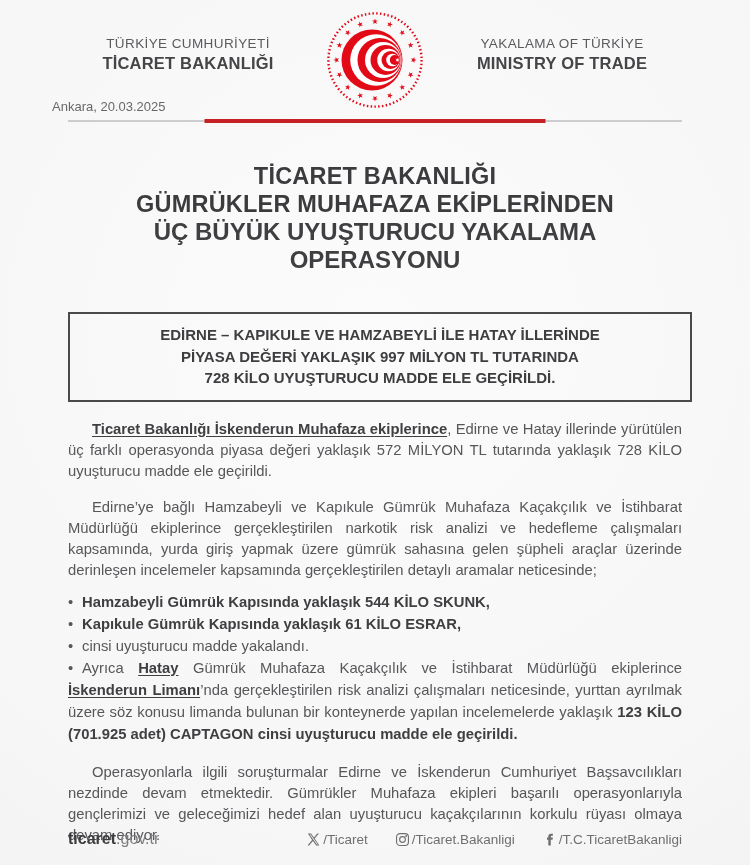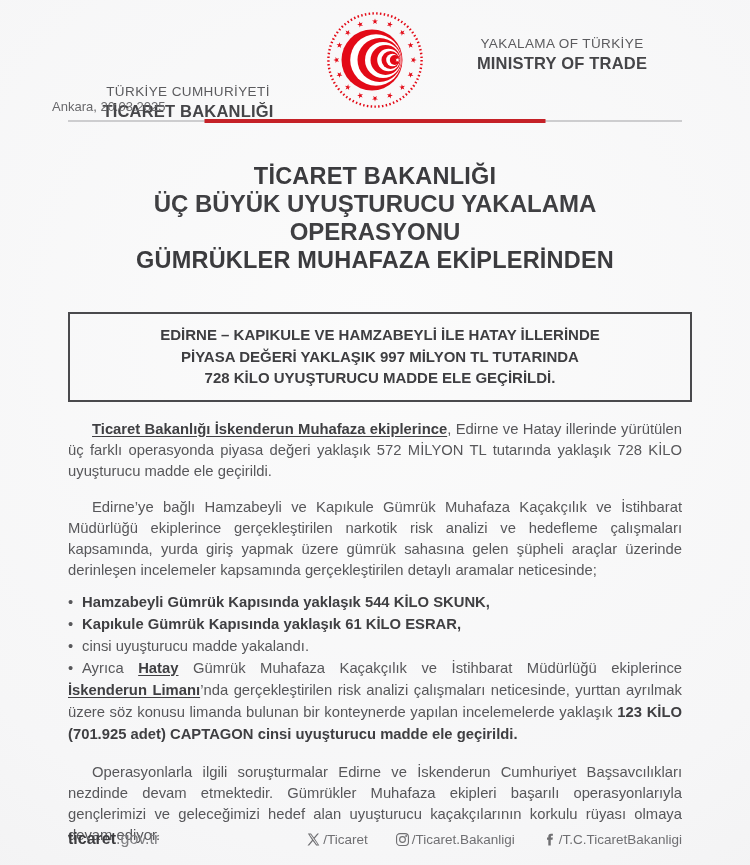--- a/index.html
+++ b/index.html
@@ -10,21 +10,21 @@
     position:relative;
     width:750px; height:865px;
     background: radial-gradient(ellipse 130% 110% at 50% 38%, #fbfbfb 0%, #f6f6f7 55%, #ededee 100%);
     overflow:hidden;
     color:#57575a;
   }
 
   
   .letterhead { position:relative; height:130px; }
   .hdr-block { position:absolute; top:36px; width:252px; text-align:center; }
-  .hdr-block.left  { left:62px;margin-top:48px; }
+  .hdr-block.left  { left:62px; }
   .hdr-block.right { right:62px; }
   .hdr-line1 { font-size:13.5px; letter-spacing:.4px; color:#5b5b5e; white-space:nowrap; }
   .hdr-line2 { font-size:16.5px; font-weight:bold; letter-spacing:.2px; color:#454548; margin-top:3px; white-space:nowrap; }
 
   .logo { position:absolute; left:50%; transform:translateX(-50%); top:10px; width:100px; height:100px; }
 
   .dateline { position:absolute; left:52px; top:99px; font-size:13px; color:#68686b; }
 
   .rule { position:absolute; left:68px; right:68px; top:120px; height:2px; background:#cdcdcf; }
   .rule-red { position:absolute; left:50%; transform:translateX(-50%); top:-1px; width:341px; height:4px; background:#c52127; }
@@ -121,22 +121,22 @@
 
     <div class="rule">
       <div class="rule-red"></div>
     </div>
   </header>
 
   <main>
 
     <h1 class="title">
       <div class="t-line">TİCARET BAKANLIĞI</div>
+      <div class="t-line">GÜMRÜKLER MUHAFAZA EKİPLERİNDEN</div>
       <div class="t-line bold">ÜÇ BÜYÜK UYUŞTURUCU YAKALAMA OPERASYONU</div>
-      <div class="t-line">GÜMRÜKLER MUHAFAZA EKİPLERİNDEN</div>
     </h1>
 
     <div class="hbox">
       <div>EDİRNE – KAPIKULE VE HAMZABEYLİ İLE HATAY İLLERİNDE</div>
       <div>PİYASA DEĞERİ YAKLAŞIK 997 MİLYON TL TUTARINDA</div>
       <div>728 KİLO UYUŞTURUCU MADDE ELE GEÇİRİLDİ.</div>
     </div>
 
     <p class="para indent" style="margin-top:17px;"><span class="bold-u">Ticaret Bakanlığı İskenderun Muhafaza ekiplerince</span><span>, Edirne ve Hatay illerinde yürütülen üç farklı operasyonda piyasa değeri yaklaşık 572 MİLYON TL tutarında yaklaşık 728 KİLO uyuşturucu madde ele geçirildi.</span></p>
 

